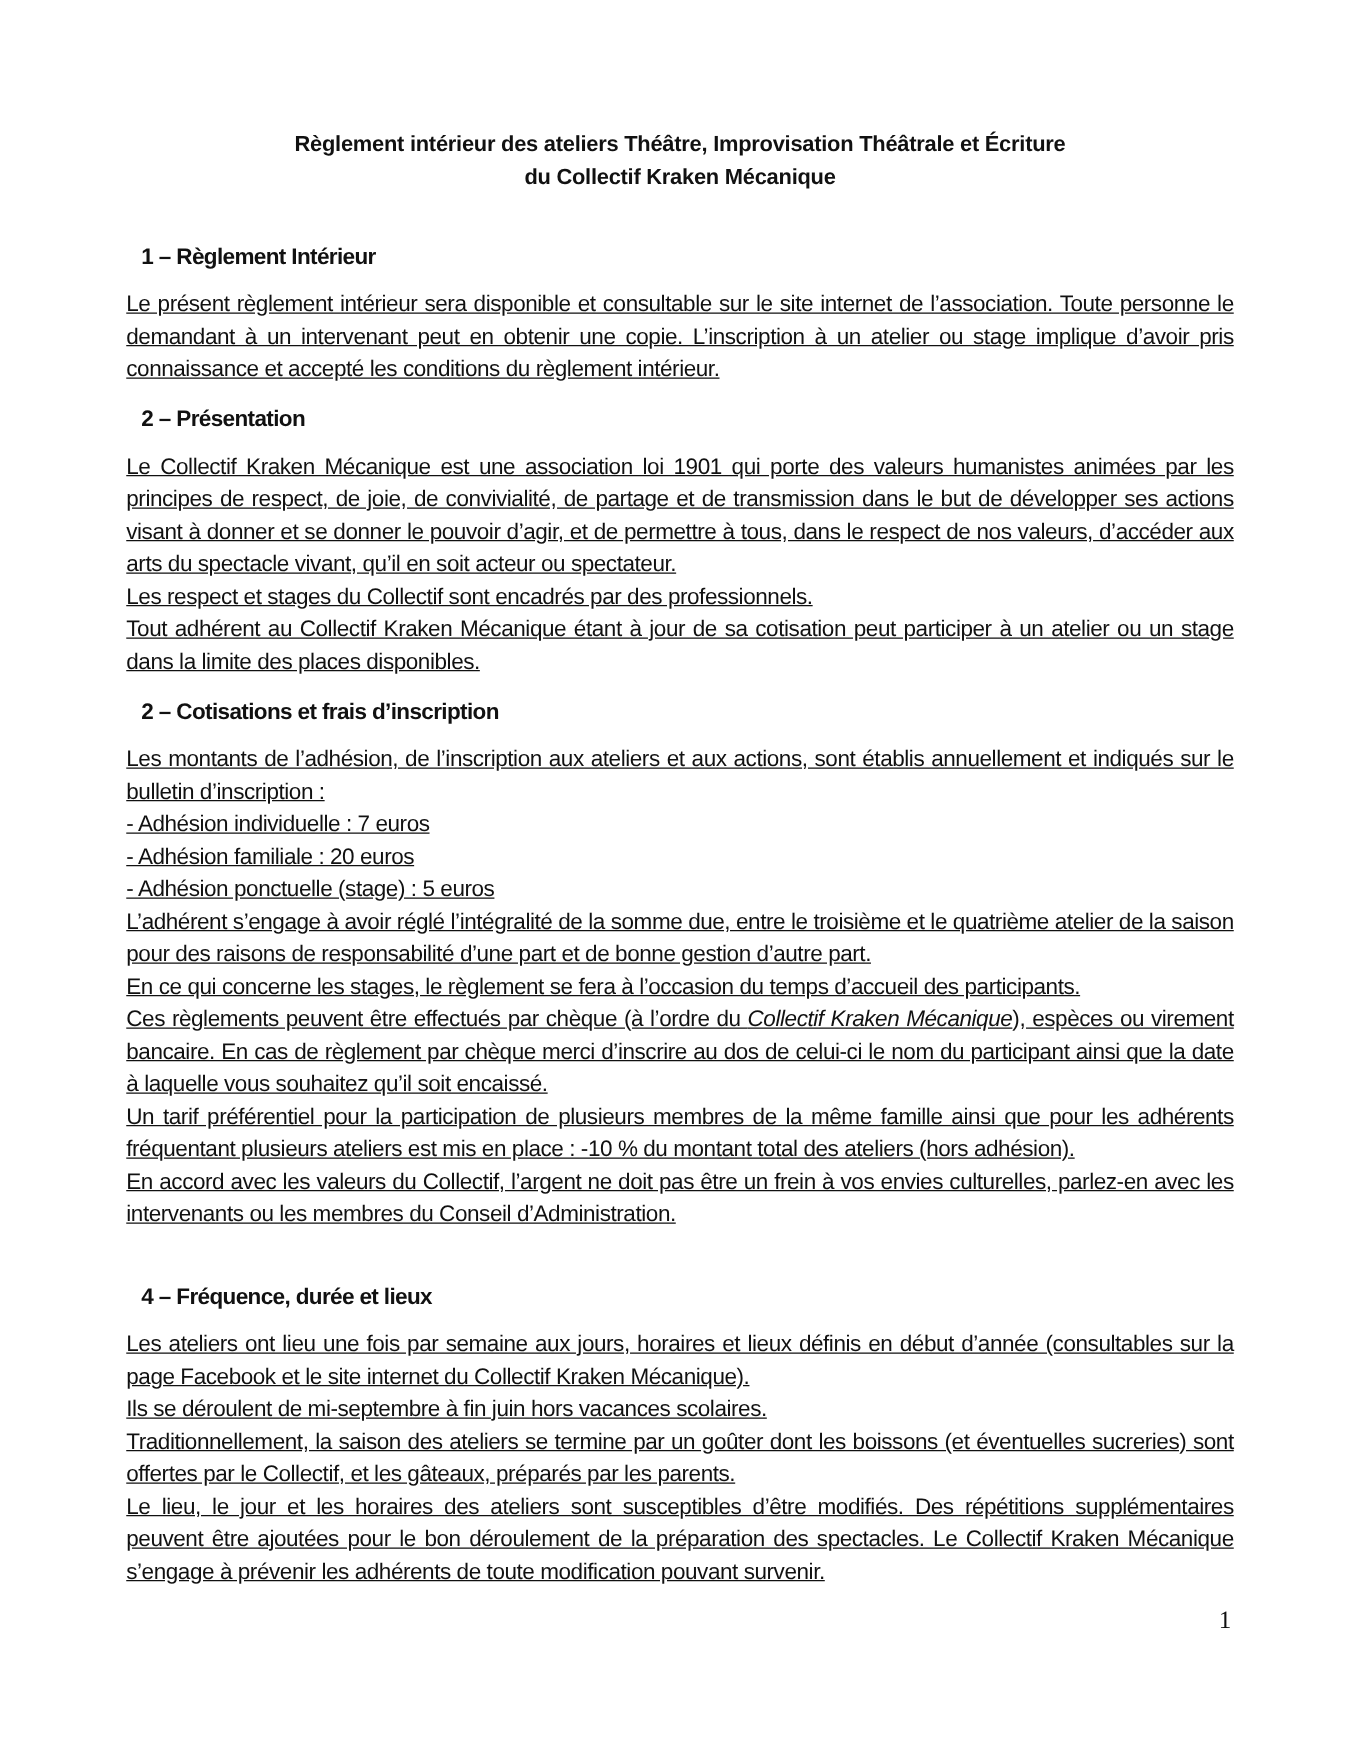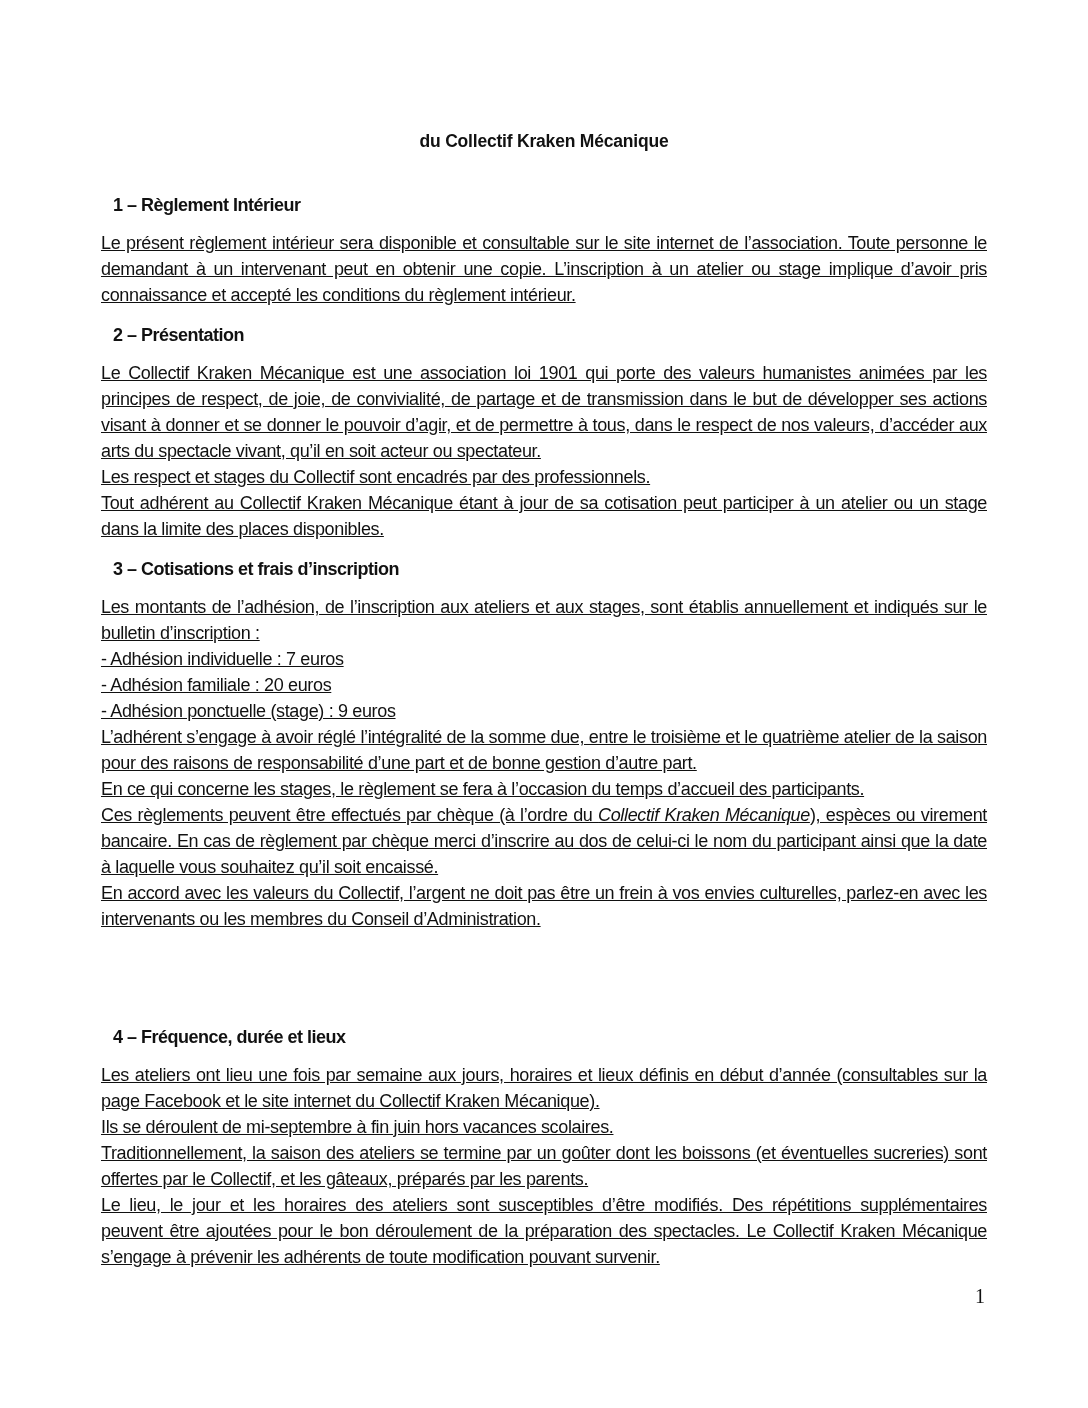--- a/index.html
+++ b/index.html
@@ -21,43 +21,45 @@
   #s3 { top: 544px; }
   #s4 { top: 1012px; }
   .pagenum { position: absolute; left: 975px; top: 1285px; font-family: "Liberation Serif", serif;
              font-size: 20px; }
 </style>
 </head>
 <body>
 
 <div class="page">
 
+  <div class="title l1">Règlement intérieur des ateliers Théâtre, Improvisation Théâtrale et Écriture</div>
   <div class="title l2">du Collectif Kraken Mécanique</div>
 
   <div class="section" id="s1">
     <h2>1 – Règlement Intérieur</h2>
     <p class="last">Le présent règlement intérieur sera disponible et consultable sur le site internet de l’association. Toute personne le demandant à un intervenant peut en obtenir une copie. L’inscription à un atelier ou stage implique d’avoir pris connaissance et accepté les conditions du règlement intérieur.</p>
   </div>
 
   <div class="section" id="s2">
     <h2>2 – Présentation</h2>
     <p class="last">Le Collectif Kraken Mécanique est une association loi 1901 qui porte des valeurs humanistes animées par les principes de respect, de joie, de convivialité, de partage et de transmission dans le but de développer ses actions visant à donner et se donner le pouvoir d’agir, et de permettre à tous, dans le respect de nos valeurs, d’accéder aux arts du spectacle vivant, qu’il en soit acteur ou spectateur.</p>
     <p class="last">Les respect et stages du Collectif sont encadrés par des professionnels.</p>
     <p class="last">Tout adhérent au Collectif Kraken Mécanique étant à jour de sa cotisation peut participer à un atelier ou un stage dans la limite des places disponibles.</p>
   </div>
 
   <div class="section" id="s3">
-    <h2>3 – Cotisations et frais d’inscription</h2>
-    <p class="last">Les montants de l’adhésion, de l’inscription aux ateliers et aux stages, sont établis annuellement et indiqués sur le bulletin d’inscription :</p>
+    <h2>2 – Cotisations et frais d’inscription</h2>
+    <p class="last">Les montants de l’adhésion, de l’inscription aux ateliers et aux actions, sont établis annuellement et indiqués sur le bulletin d’inscription :</p>
     <p class="last">- Adhésion individuelle : 7 euros</p>
     <p class="last">- Adhésion familiale : 20 euros</p>
-    <p class="last">- Adhésion ponctuelle (stage) : 9 euros</p>
+    <p class="last">- Adhésion ponctuelle (stage) : 5 euros</p>
     <p class="last">L’adhérent s’engage à avoir réglé l’intégralité de la somme due, entre le troisième et le quatrième atelier de la saison pour des raisons de responsabilité d’une part et de bonne gestion d’autre part.</p>
     <p class="last">En ce qui concerne les stages, le règlement se fera à l’occasion du temps d’accueil des participants.</p>
     <p class="last"><span>Ces règlements peuvent être effectués par chèque (à l’ordre du </span><span class="it">Collectif Kraken Mécanique</span><span>), espèces ou virement bancaire. En cas de règlement par chèque merci d’inscrire au dos de celui-ci le nom du participant ainsi que la date à laquelle vous souhaitez qu’il soit encaissé.</span></p>
+    <p class="last">Un tarif préférentiel pour la participation de plusieurs membres de la même famille ainsi que pour les adhérents fréquentant plusieurs ateliers est mis en place : -10 % du montant total des ateliers (hors adhésion).</p>
     <p class="last">En accord avec les valeurs du Collectif, l’argent ne doit pas être un frein à vos envies culturelles, parlez-en avec les intervenants ou les membres du Conseil d’Administration.</p>
   </div>
 
   <div class="section" id="s4">
     <h2>4 – Fréquence, durée  et lieux</h2>
     <p class="last">Les ateliers ont lieu une fois par semaine aux jours, horaires et lieux définis en début d’année (consultables sur la page Facebook et le site internet du Collectif Kraken Mécanique).</p>
     <p class="last">Ils se déroulent de mi-septembre à fin juin hors vacances scolaires.</p>
     <p class="last">Traditionnellement, la saison des ateliers se termine par un goûter dont les boissons (et éventuelles sucreries) sont offertes par le Collectif, et les gâteaux, préparés par les parents.</p>
     <p class="last">Le lieu, le jour et les horaires des ateliers sont susceptibles d’être modifiés. Des répétitions supplémentaires peuvent être ajoutées pour le bon déroulement de la préparation des spectacles. Le Collectif Kraken Mécanique s’engage à prévenir les adhérents de toute modification pouvant survenir.</p>
   </div>

